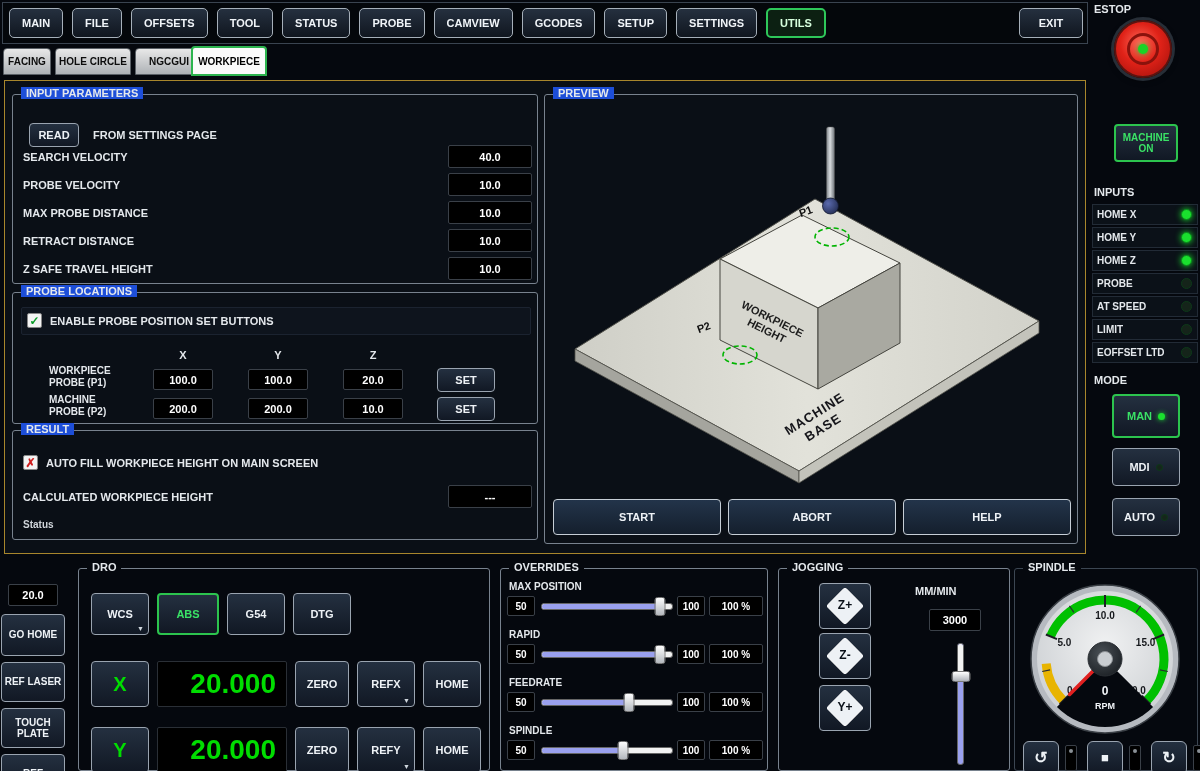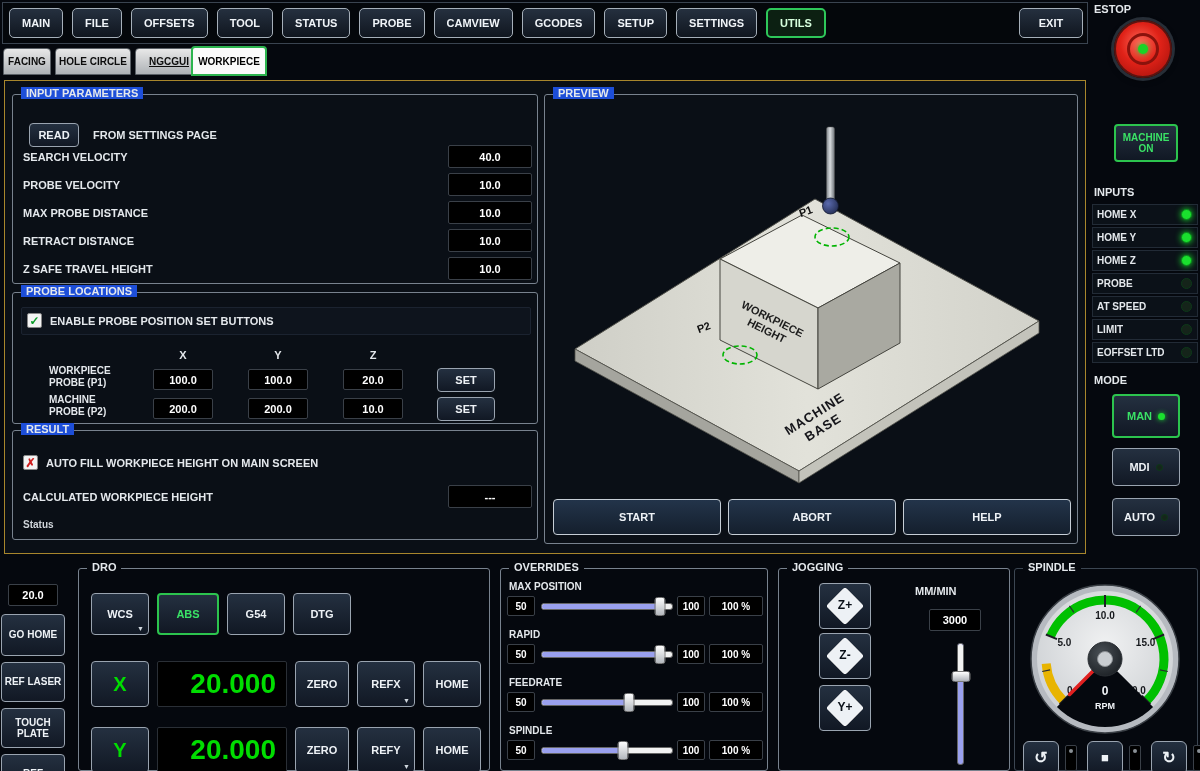--- a/index.html
+++ b/index.html
@@ -130,21 +130,21 @@
   <span>MDI</span>
     <span class="modedot off"></span>
 </div>
 <div class="btn" style="left:1112px; top:498px; width:68px; height:38px;">
   <span>AUTO</span>
     <span class="modedot off"></span>
 </div>
 
 <div class="tab" style="left:3px; top:48px; width:48px; height:27px;">FACING</div>
 <div class="tab" style="left:55px; top:48px; width:76px; height:27px;">HOLE CIRCLE</div>
-<div class="tab" style="left:135px; top:48px; width:68px; height:27px;text-decoration:underline;">NGCGUI</div>
+<div class="tab" style="left:135px; top:48px; width:68px; height:27px;">NGCGUI</div>
 <div class="tab active" style="left:191px; top:46px; width:76px; height:30px;">WORKPIECE</div>
 
 <div class="abs" style="left:4px; top:80px; width:1082px; height:474px; border:1px solid #a8862c; background:#0a0f16;"></div>
 
 <div class="group" style="left:12px; top:94px; width:526px; height:190px;">
   <div class="gtitle">INPUT PARAMETERS</div>
   <div class="btn" style="left:16px; top:28px; width:50px; height:24px;">READ</div>
   <div class="lbl" style="left:80px; top:34px;">FROM SETTINGS PAGE</div>
 
   <div class="lbl" style="left:10px; top:56px;">SEARCH VELOCITY</div>

